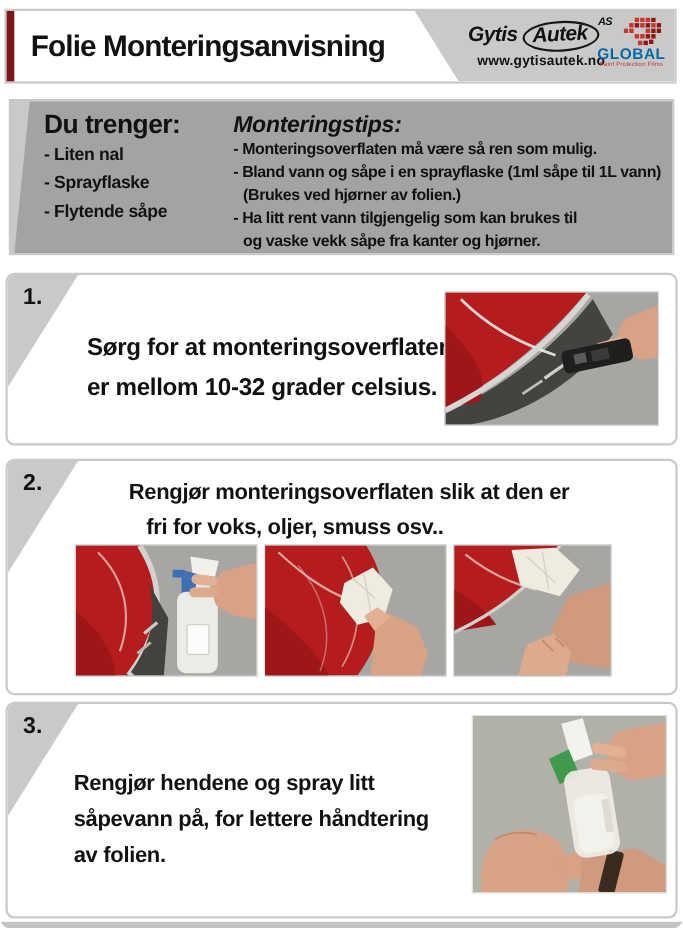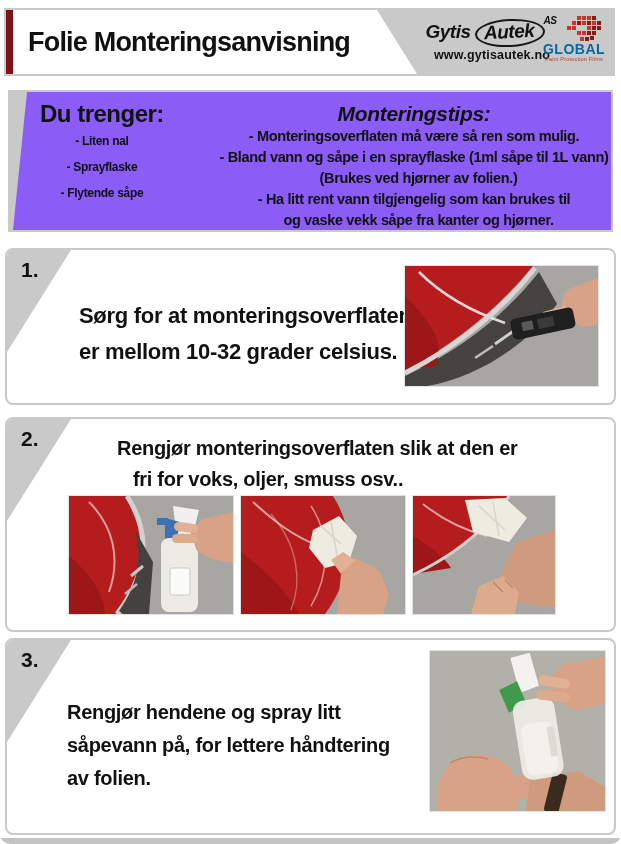--- a/index.html
+++ b/index.html
@@ -22,25 +22,25 @@
   .gytis-as { font-size:10px; font-style:italic; font-weight:bold; vertical-align:top;
               position:relative; top:-4px; left:-2px; }
   .gytis-site { font-weight:bold; font-size:12.5px; margin-top:1px; letter-spacing:0.2px; }
   .global-logo { position:absolute; right:6px; top:6px; width:66px; text-align:center; }
   .globe-svg { display:block; margin:0 0 0 26px; }
   .global-name { font-weight:bold; font-size:14px; letter-spacing:0.5px; line-height:13px; color:#0369a1; }
   .global-tagline { font-size:5.5px; color:#c0392b; letter-spacing:0.2px; }
 
   
   .req { position:absolute; left:8px; top:90px; width:605px; height:142px; background:#c9c9c9; }
-  .req-white { position:absolute; left:2px; top:2px; right:2px; bottom:2px; background:#8b5cf6;
-               clip-path:polygon(17px 0, 100% 0, 100% 100%, 3px 100%);text-align:center; }
+  .req-white { position:absolute; left:2px; top:2px; right:2px; bottom:2px; background:#a3a3a3;
+               clip-path:polygon(17px 0, 100% 0, 100% 100%, 3px 100%); }
   .req-col { position:absolute; left:30px; top:8px; }
   .req-heading { font-size:24px; font-weight:bold; letter-spacing:-0.5px; }
-  .req-item { font-size:12px; font-weight:bold; line-height:26px; letter-spacing:-0.3px; }
+  .req-item { font-size:16px; font-weight:bold; line-height:26px; letter-spacing:-0.3px; }
   .tips-col { position:absolute; left:202px; top:10px; width:404px; }
   .tips-heading { font-size:21px; font-weight:bold; font-style:italic; letter-spacing:-0.3px; }
   .tip-line { font-size:14.5px; font-weight:bold; line-height:21px; letter-spacing:-0.35px; white-space:nowrap; }
   .tip-cont { padding-left:9px; }
 
   
   .step-box { position:absolute; left:5px; width:611px; background:#fff;
               border:2px solid #c9c9c9; border-radius:8px; overflow:hidden; }
   .step-1 { top:248px; height:157px; }
   .step-2 { top:417px; height:215px; }

